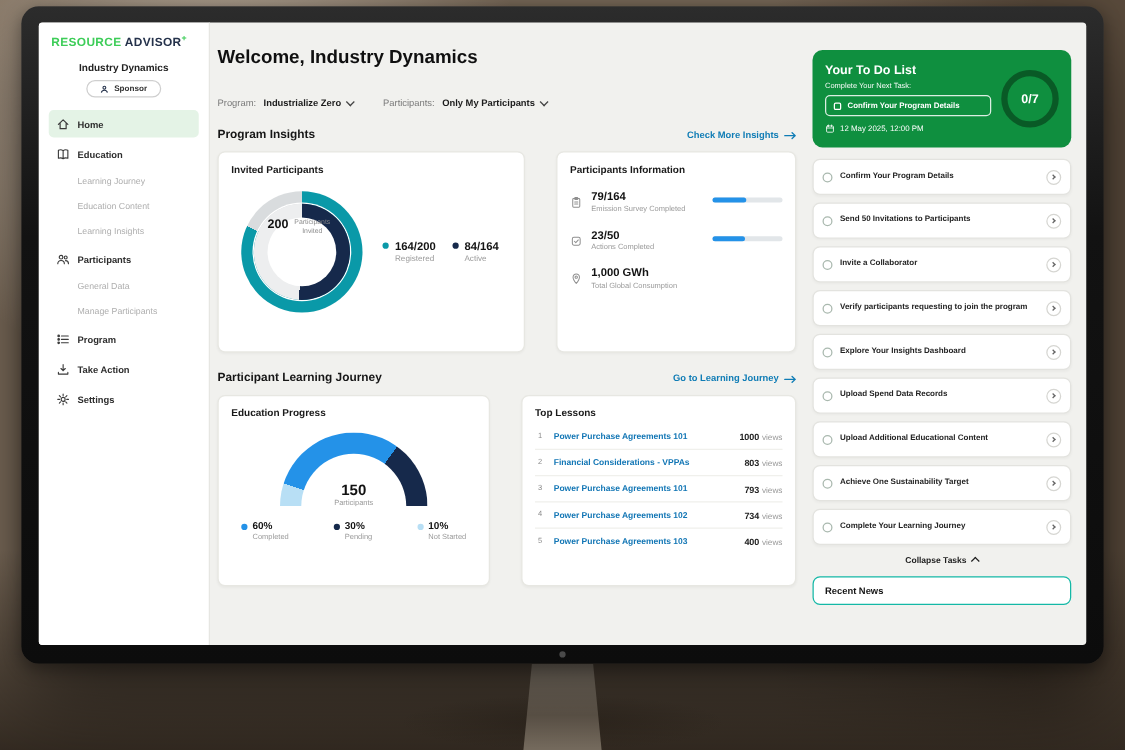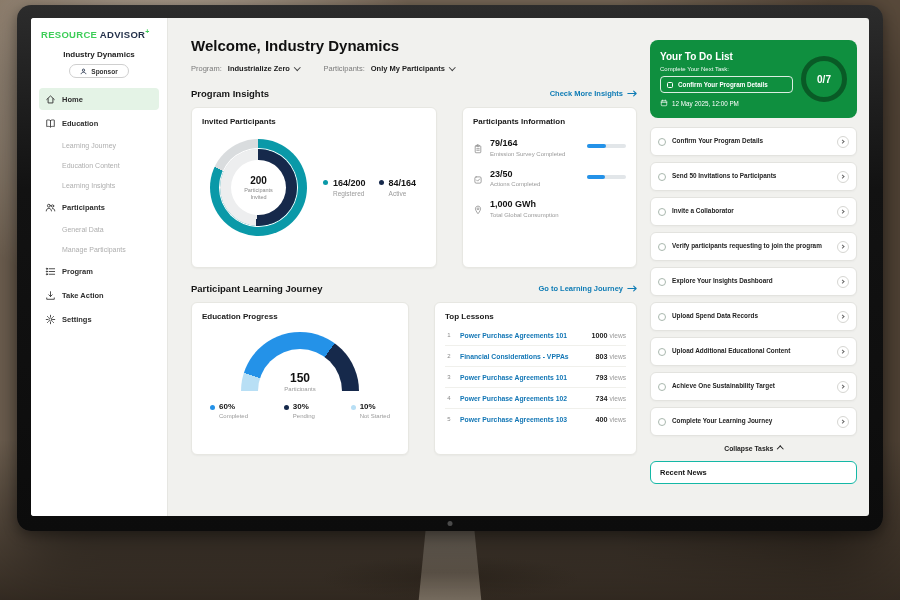--- a/index.html
+++ b/index.html
@@ -46,45 +46,45 @@
   .sp-ic { width:7px; height:7px; color:#25324b; display:inline-flex; }
   .nav { display:flex; flex-direction:column; gap:2px; margin-top:2px; }
   .nav-item { display:flex; align-items:center; gap:6px; font-size:7.5px; font-weight:bold;
               color:#2e2e2e; padding:5.5px 6px; border-radius:4px; cursor:pointer; }
   .nav-item.active { background:#e4f3e6; }
   .nav-item.sub { padding-left:23px; color:#aeaeae; font-weight:normal; font-size:7px; }
   .nicon { width:11px; height:11px; display:inline-flex; color:#3a3a3a; flex:0 0 auto; }
   .nicon svg { width:11px; height:11px; }
 
   
-  .main { flex:1; min-width:0; padding:8px 8px 0 23px; }
+  .main { flex:1; min-width:0; padding:8px 8px 0 6px; }
   .welcome { font-size:15px; font-weight:bold; color:#101010; margin-top:11px; }
-  .filters { display:flex; align-items:center; gap:6px; margin-top:10px; font-size:7.5px; }
+  .filters { display:flex; align-items:center; gap:6px; margin-top:24px; font-size:7.5px; }
   .flabel { color:#7a7a7a; }
   .fvalue { font-weight:bold; color:#1c1c1c; display:flex; align-items:center; gap:5px; cursor:pointer; }
   .fgap { width:12px; }
   .chev { width:4.5px; height:4.5px; border-right:1.3px solid #444; border-bottom:1.3px solid #444;
           display:inline-block; transform:rotate(45deg); margin-top:-2px; }
   .sec-row { display:flex; justify-content:space-between; align-items:center; margin-top:15px; }
   .sec-row h2 { font-size:9.5px; font-weight:bold; color:#161616; }
-  .seclink { display:flex; align-items:center; gap:4px; color:#0f7cb5; font-size:7.5px;
+  .seclink { display:flex; align-items:flex-end; gap:4px; color:#0f7cb5; font-size:7.5px;
              font-weight:bold; cursor:pointer; }
   .seclink svg { width:10px; height:7px; }
   .cards-row { display:flex; gap:25px; margin-top:8px; }
   .card { background:#fff; border:1px solid #e7e7e2; border-radius:6px; padding:9px 10px;
           box-shadow:0 1px 2px rgba(0,0,0,.04); }
   .card-title { font-size:8px; font-weight:bold; color:#1a1a1a; }
 
   
   .card.invited { flex:0 0 246px; height:161px; }
   .donut-wrap { display:flex; align-items:center; gap:16px; margin-top:13px; padding-left:8px; }
   .donut { position:relative; width:97px; height:97px; border-radius:50%; }
   .donut2 { position:absolute; inset:10px; border-radius:50%; box-shadow:0 0 0 1px #fff; }
   .hole { position:absolute; inset:21px; background:#fff; border-radius:50%;
-          display:flex; flex-direction:column; align-items:center; justify-content:center; text-align:center; }
+          display:flex; flex-direction:row; align-items:flex-start; justify-content:center; text-align:center; }
   .hv { font-size:10px; font-weight:bold; color:#111; }
   .hl { font-size:5.5px; color:#8a8a8a; width:42px; line-height:1.25; margin-top:1px; }
   .legend { display:flex; flex-direction:row; gap:13px; }
   .leg-item { display:flex; gap:5px; align-items:flex-start; }
   .dot { width:5px; height:5px; border-radius:50%; margin-top:2px; flex:0 0 auto; }
   .lv { font-size:9px; font-weight:bold; color:#141414; }
   .ll { font-size:6.5px; color:#9a9a9a; margin-top:1.5px; }
 
   
   .card.pinfo { flex:1; height:161px; }

